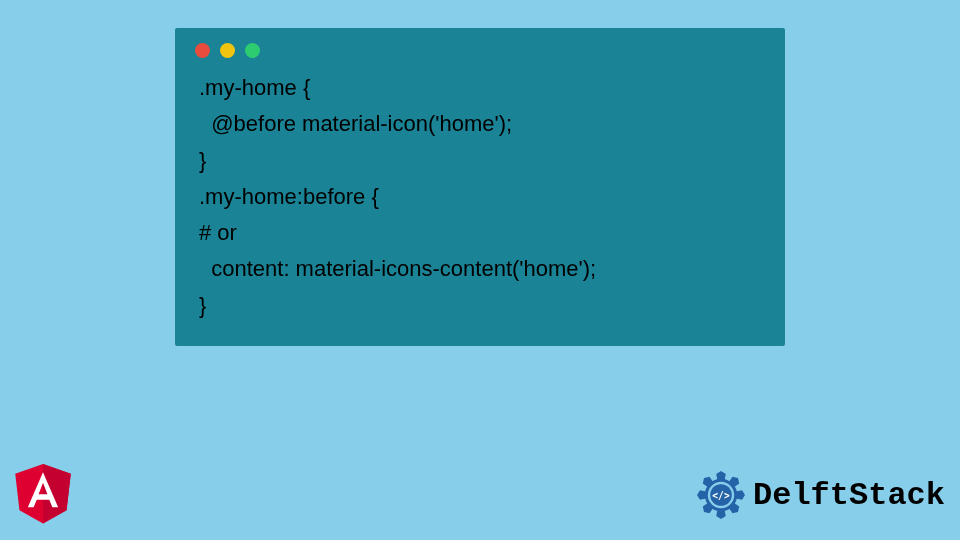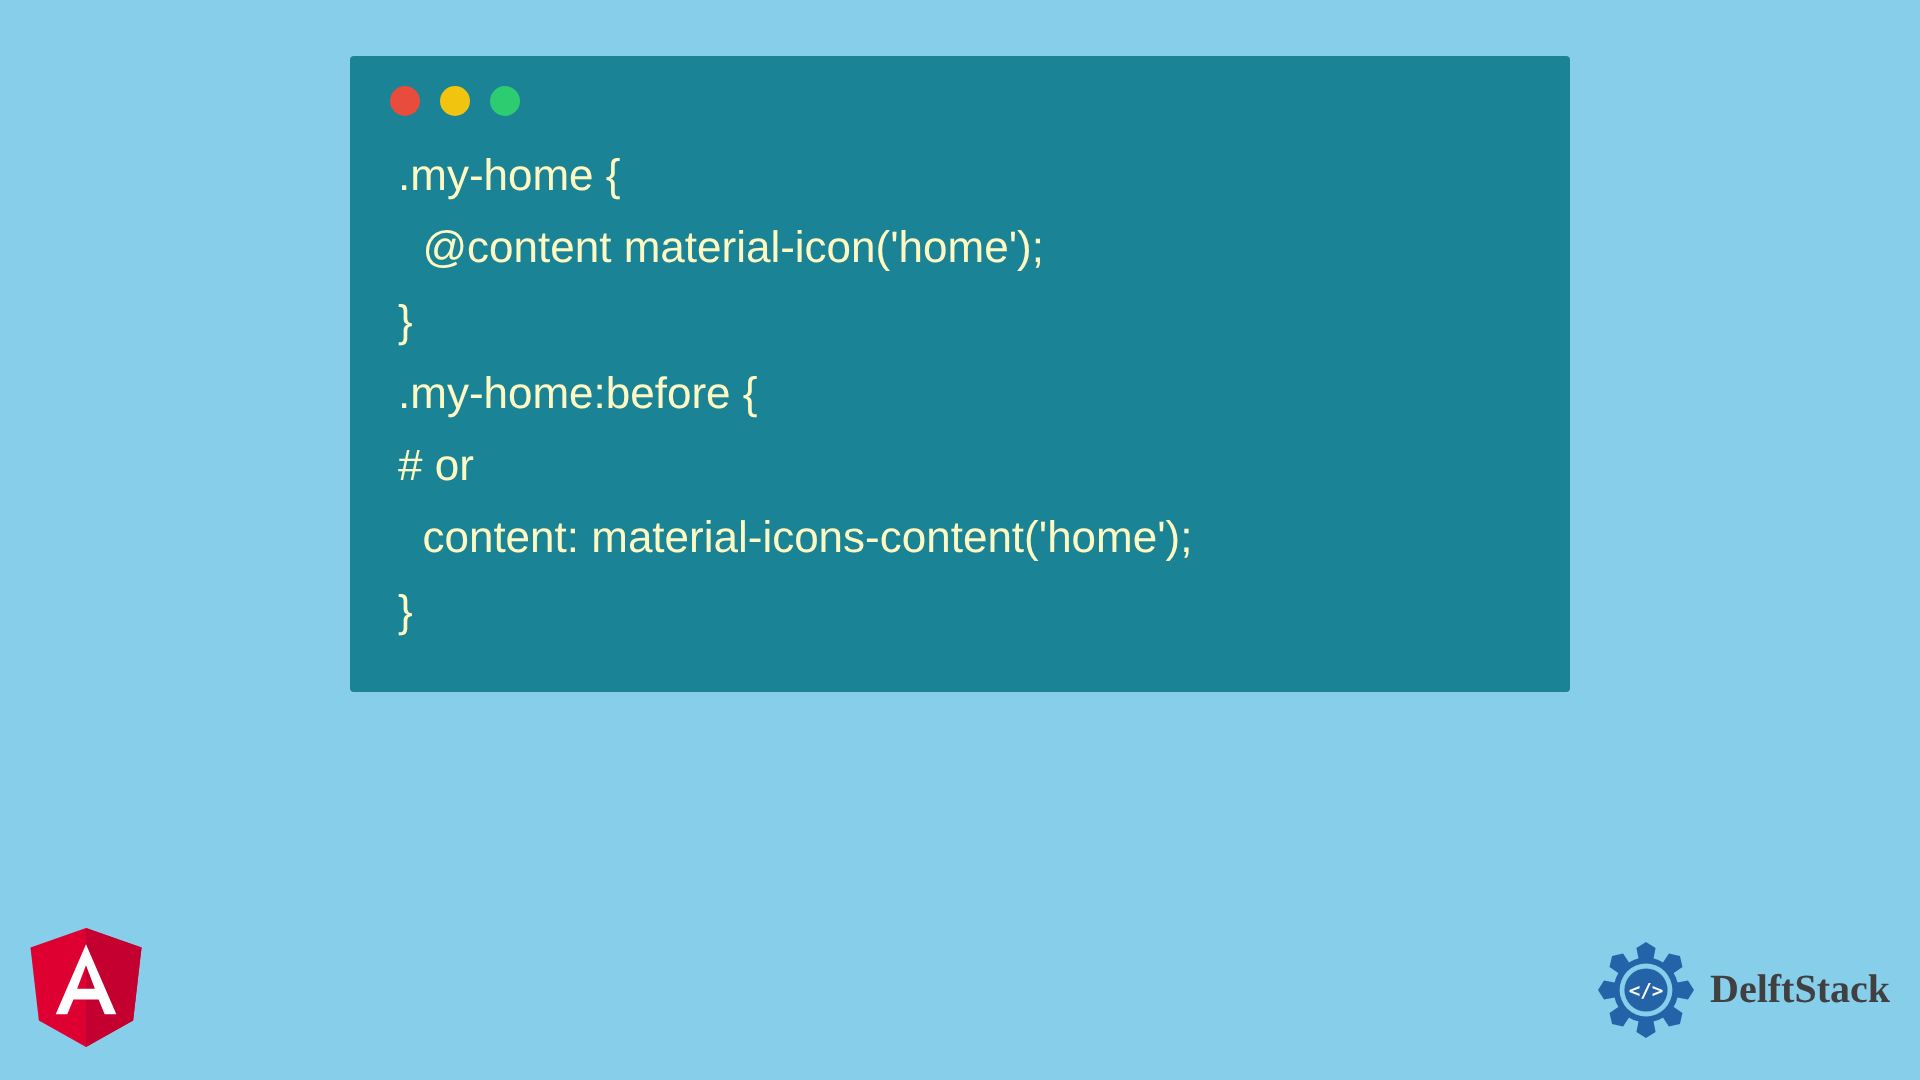--- a/index.html
+++ b/index.html
@@ -32,21 +32,21 @@
     .dot {
       width: 15px;
       height: 15px;
       border-radius: 50%;
     }
     .dot-red { background-color: #e84c3d; }
     .dot-yellow { background-color: #f1c40f; }
     .dot-green { background-color: #2ecc70; }
     .code-content {
       padding: 4px 24px 4px 24px;
-      color: #fef9c3;
+      color: #000000;
       font-size: 22px;
       line-height: 1.65;
       font-family: Arial, Helvetica, sans-serif;
     }
     .code-line {
       white-space: pre;
     }
     .angular-logo {
       position: absolute;
       left: 13px;
@@ -56,42 +56,42 @@
     }
     .delftstack-logo {
       position: absolute;
       right: 15px;
       bottom: 15px;
       display: flex;
       align-items: center;
       gap: 2px;
     }
     .delftstack-text {
-      color: #404040;
-      font-size: 20px;
+      color: #000000;
+      font-size: 32px;
       font-weight: 600;
-      font-family: Liberation Serif, serif;
+      font-family: Liberation Mono, monospace;
     }
     .delftstack-svg {
       width: 60px;
       height: 60px;
     }
   </style>
 </head>
 <body>
 
 <div class="code-window">
   <div class="window-controls">
     <div class="dot dot-red"></div>
     <div class="dot dot-yellow"></div>
     <div class="dot dot-green"></div>
   </div>
   <div class="code-content">
     <div class="code-line">.my-home {</div>
-    <div class="code-line">  @content material-icon('home');</div>
+    <div class="code-line">  @before material-icon('home');</div>
     <div class="code-line">}</div>
     <div class="code-line">.my-home:before {</div>
     <div class="code-line"># or</div>
     <div class="code-line">  content: material-icons-content('home');</div>
     <div class="code-line">}</div>
   </div>
 </div>
 
 <svg class="angular-logo" viewBox="0 0 250 270">
   <polygon fill="#dd0031" points="125,0 6,42 24,198 125,255 226,198 244,42"></polygon>

